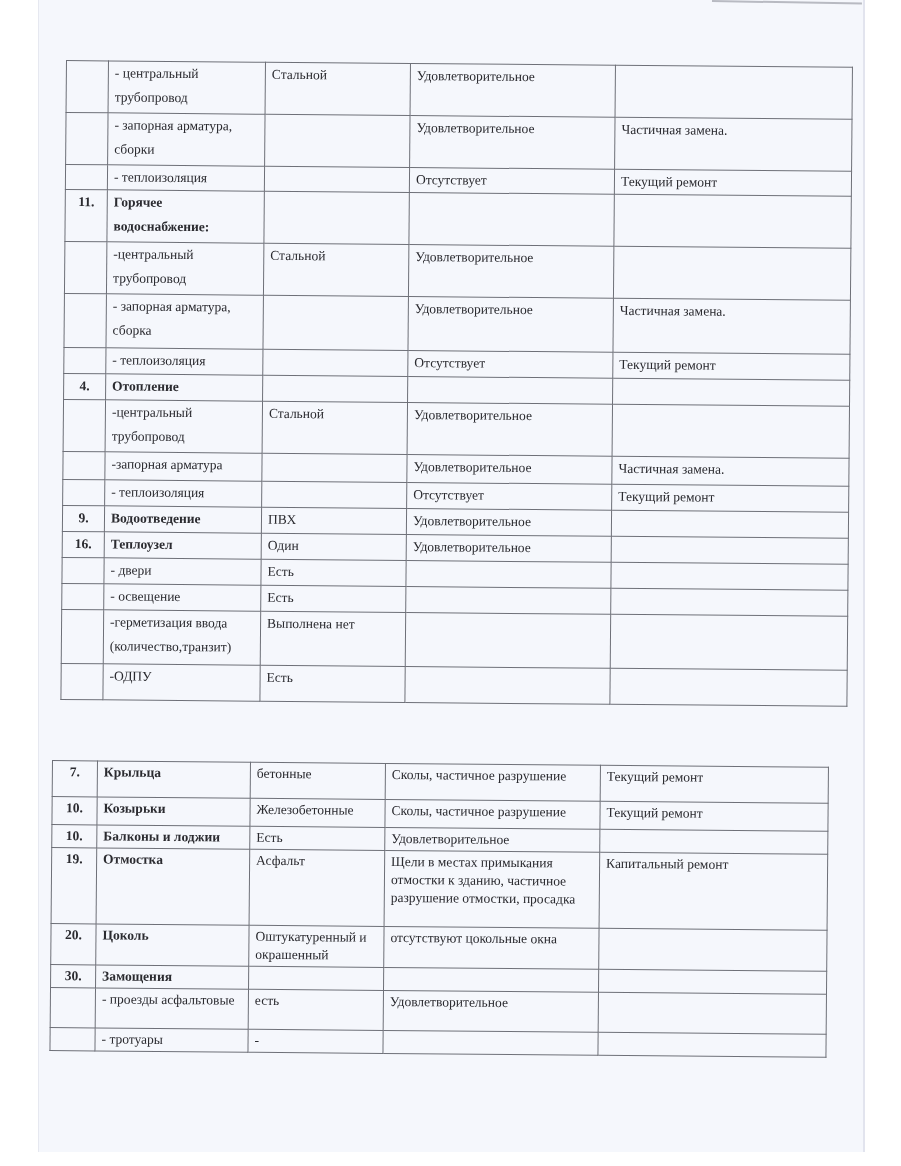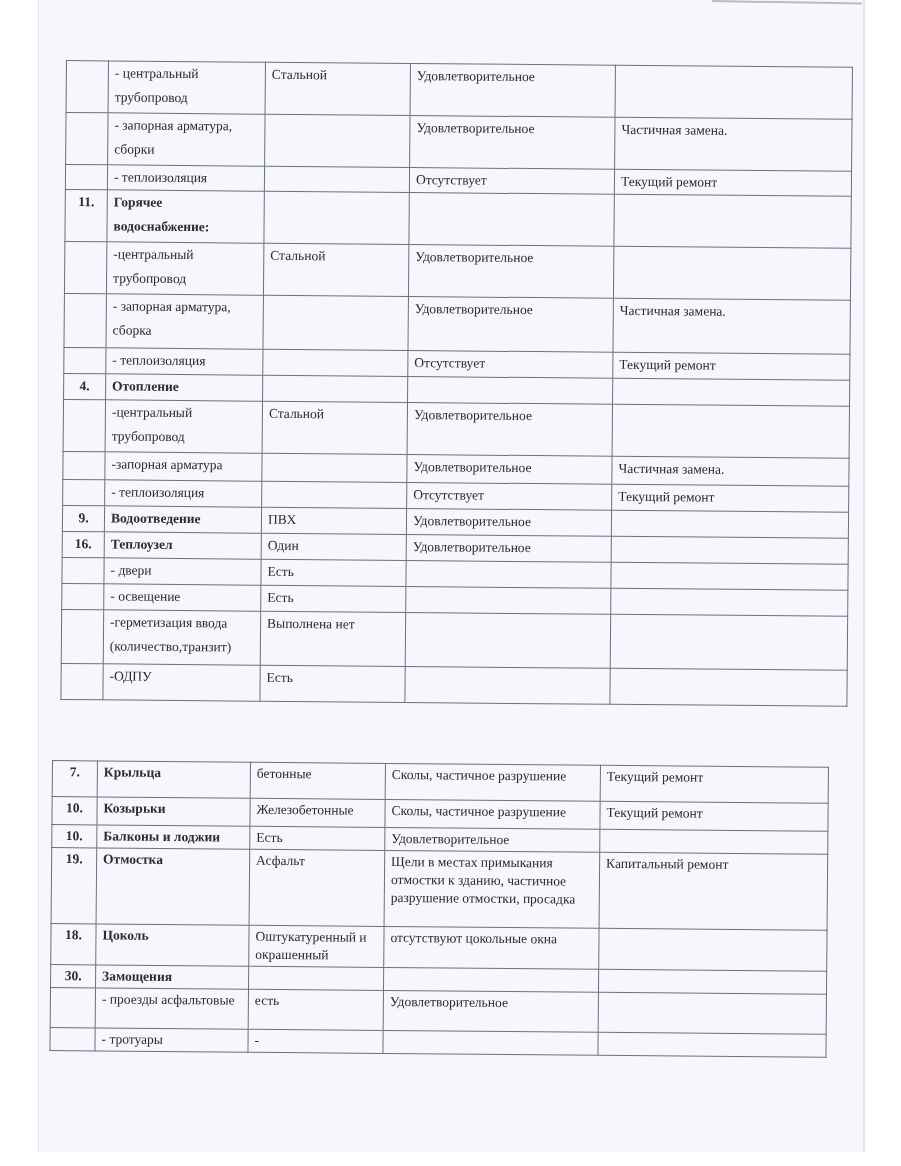--- a/index.html
+++ b/index.html
@@ -196,21 +196,21 @@
         <td></td>
       </tr>
       <tr style="height: 76px;">
         <td class="num">19.</td>
         <td class="bold">Отмостка</td>
         <td>Асфальт</td>
         <td>Щели в местах примыкания отмостки к зданию, частичное разрушение отмостки, просадка</td>
         <td>Капитальный ремонт</td>
       </tr>
       <tr style="height: 36px;">
-        <td class="num">18.</td>
+        <td class="num">20.</td>
         <td class="bold">Цоколь</td>
         <td>Оштукатуренный и окрашенный</td>
         <td>отсутствуют цокольные окна</td>
         <td></td>
       </tr>
       <tr style="height: 18px;">
         <td class="num">30.</td>
         <td class="bold">Замощения</td>
         <td></td>
         <td></td>

